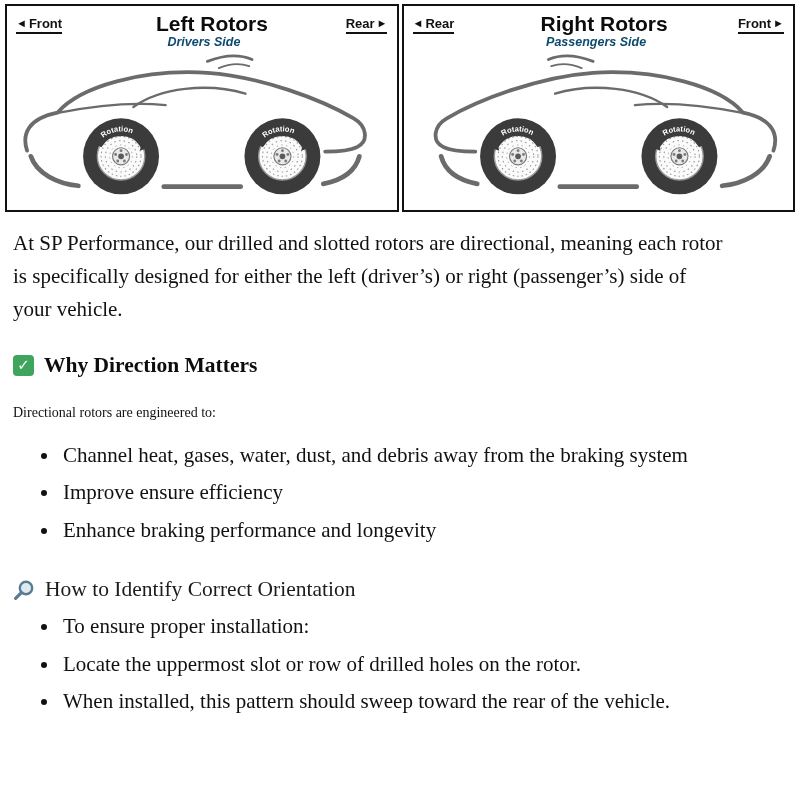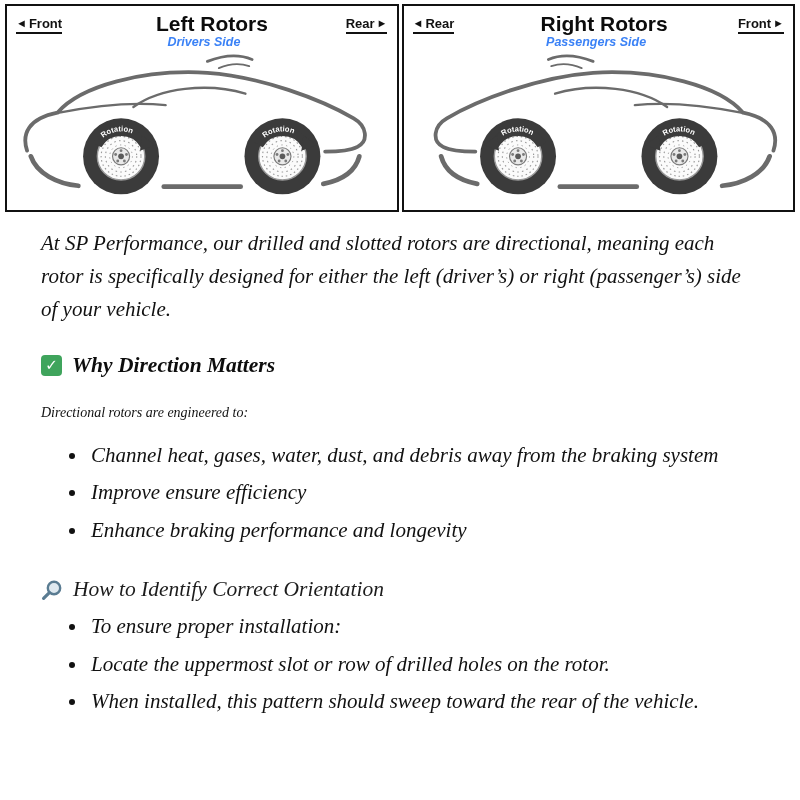--- a/index.html
+++ b/index.html
@@ -9,25 +9,25 @@
   
   .diagram-row{display:flex;gap:3px;padding:4px 5px 0 5px;}
   .panel{flex:1;border:2px solid #111;background:#fff;height:208px;overflow:hidden;}
   .panel-header{display:flex;justify-content:space-between;align-items:flex-start;padding:7px 9px 0 9px;}
   .dir-label{display:flex;align-items:center;gap:2px;border-bottom:2px solid #111;
              font-family:"Liberation Sans",sans-serif;font-weight:bold;font-size:13px;
              padding-bottom:1px;margin-top:3px;color:#111;}
   .arrow{font-size:11px;line-height:1;}
   .panel-titles{text-align:center;font-family:"Liberation Sans",sans-serif;}
   .panel-title{font-weight:bold;font-size:21px;line-height:1.05;color:#0c0c0c;margin-left:16px;}
-  .panel-subtitle{font-style:italic;font-weight:bold;font-size:12.5px;color:#3b82f6;}
+  .panel-subtitle{font-style:italic;font-weight:bold;font-size:12.5px;color:#0c4a6e;}
   .car-svg{display:block;width:100%;height:150px;margin-top:1px;}
 
   
-  .content{padding:15px 25px 20px 41px;font-style:italic;}
+  .content{padding:15px 25px 20px 13px;}
   .intro{font-size:21px;line-height:1.58;max-width:712px;}
   .section-heading{display:flex;align-items:center;gap:10px;font-size:21.5px;font-weight:bold;
                    margin:26px 0 24px 0;color:#0d0d0d;}
   .section-heading.regular{font-weight:normal;color:#1c1c1c;margin:30px 0 8px 0;}
   .check-icon{width:21px;height:21px;min-width:21px;border-radius:4px;color:#fff;font-size:15px;
               font-weight:bold;display:flex;align-items:center;justify-content:center;
               font-family:"DejaVu Sans",sans-serif;}
   .mag-icon{width:22px;height:22px;display:block;}
   .lead{font-size:14px;line-height:1.5;margin-bottom:16px;}
   ul.bullets{margin:0 0 6px 47px;max-width:676px;list-style:disc;}

